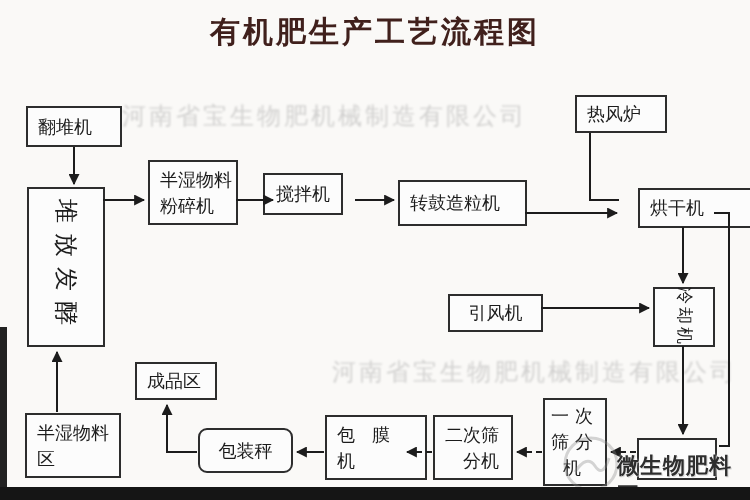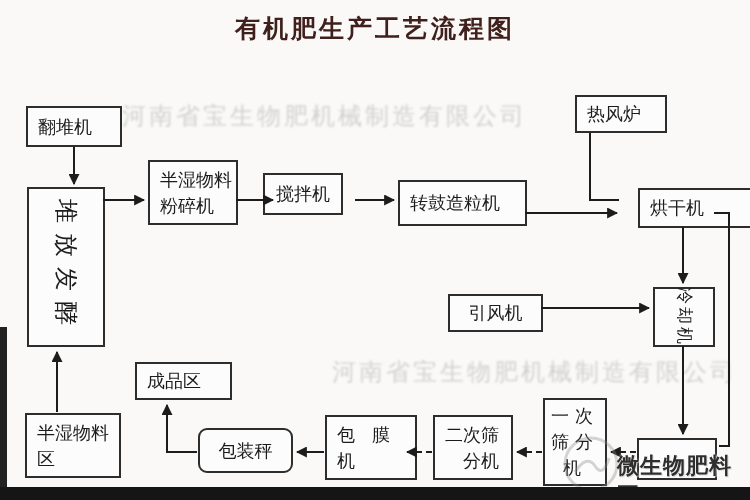--- a/index.html
+++ b/index.html
@@ -3,21 +3,21 @@
 <meta charset="utf-8">
 <style>
   html,body { margin:0; padding:0; background:#e8e8e8; }
   .canvas {
     position:relative; width:750px; height:500px; margin:0 auto;
     background:#faf9f7; overflow:hidden;
     font-family:"Liberation Sans","DejaVu Sans",sans-serif;
   }
   .page-title {
     position:absolute; left:0; top:12px; width:750px;
-    text-align:center; font-size:25px; font-weight:bold;
+    text-align:center; font-size:30px; font-weight:bold;
     letter-spacing:3px; color:#40201c; z-index:2;
   }
   .box {
     position:absolute; background:#fcfcfc; border:2px solid #2d2d2d;
     display:flex; align-items:center; justify-content:center;
     text-align:center; color:#1c1c1c; font-size:18px; line-height:26px;
     white-space:pre-line; z-index:2; box-sizing:border-box;
   }
   .tl { justify-content:flex-start; text-align:left; padding-left:10px; }
   .rot  { transform:rotate(90deg); white-space:nowrap; letter-spacing:10px; font-size:24px; }
@@ -64,24 +64,24 @@
     <span class="rot-sm">冷却机</span>
   </div>
 
   <div class="box" style="left:448px; top:294px; width:95px;  height:38px;">引风机</div>
   <div class="box" style="left:637px; top:438px; width:80px;  height:42px;"></div>
   <div class="box spread" style="left:543px; top:398px; width:64px; height:88px;">一次
 筛分
 机</div>
   <div class="box tl" style="left:433px; top:415px; width:80px;  height:65px;text-align:right;">二次筛
 分机</div>
-  <div class="box tl spread" style="left:325px; top:415px; width:92px; height:65px;">包 膜
+  <div class="box tl spread" style="left:325px; top:415px; width:102px; height:65px;">包 膜
 机</div>
   <div class="box" style="left:198px; top:428px; width:95px;  height:45px;border-radius:9px;">包装秤</div>
-  <div class="box tl" style="left:135px; top:362px; width:97px;  height:38px;">成品区</div>
+  <div class="box tl" style="left:135px; top:362px; width:82px;  height:38px;">成品区</div>
   <div class="box tl" style="left:25px;  top:413px; width:96px;  height:65px;">半湿物料
 区</div>
 
   <svg class="connectors" width="750" height="500" viewBox="0 0 750 500">
     <defs>
       <marker id="ah" viewBox="0 0 10 10" refX="9" refY="5" markerWidth="5.5" markerHeight="5.5" orient="auto">
         <path d="M0,0 L10,5 L0,10 z" fill="#1c1c1c"></path>
       </marker>
     </defs>
     <g stroke="#1c1c1c" stroke-width="2" fill="none">

